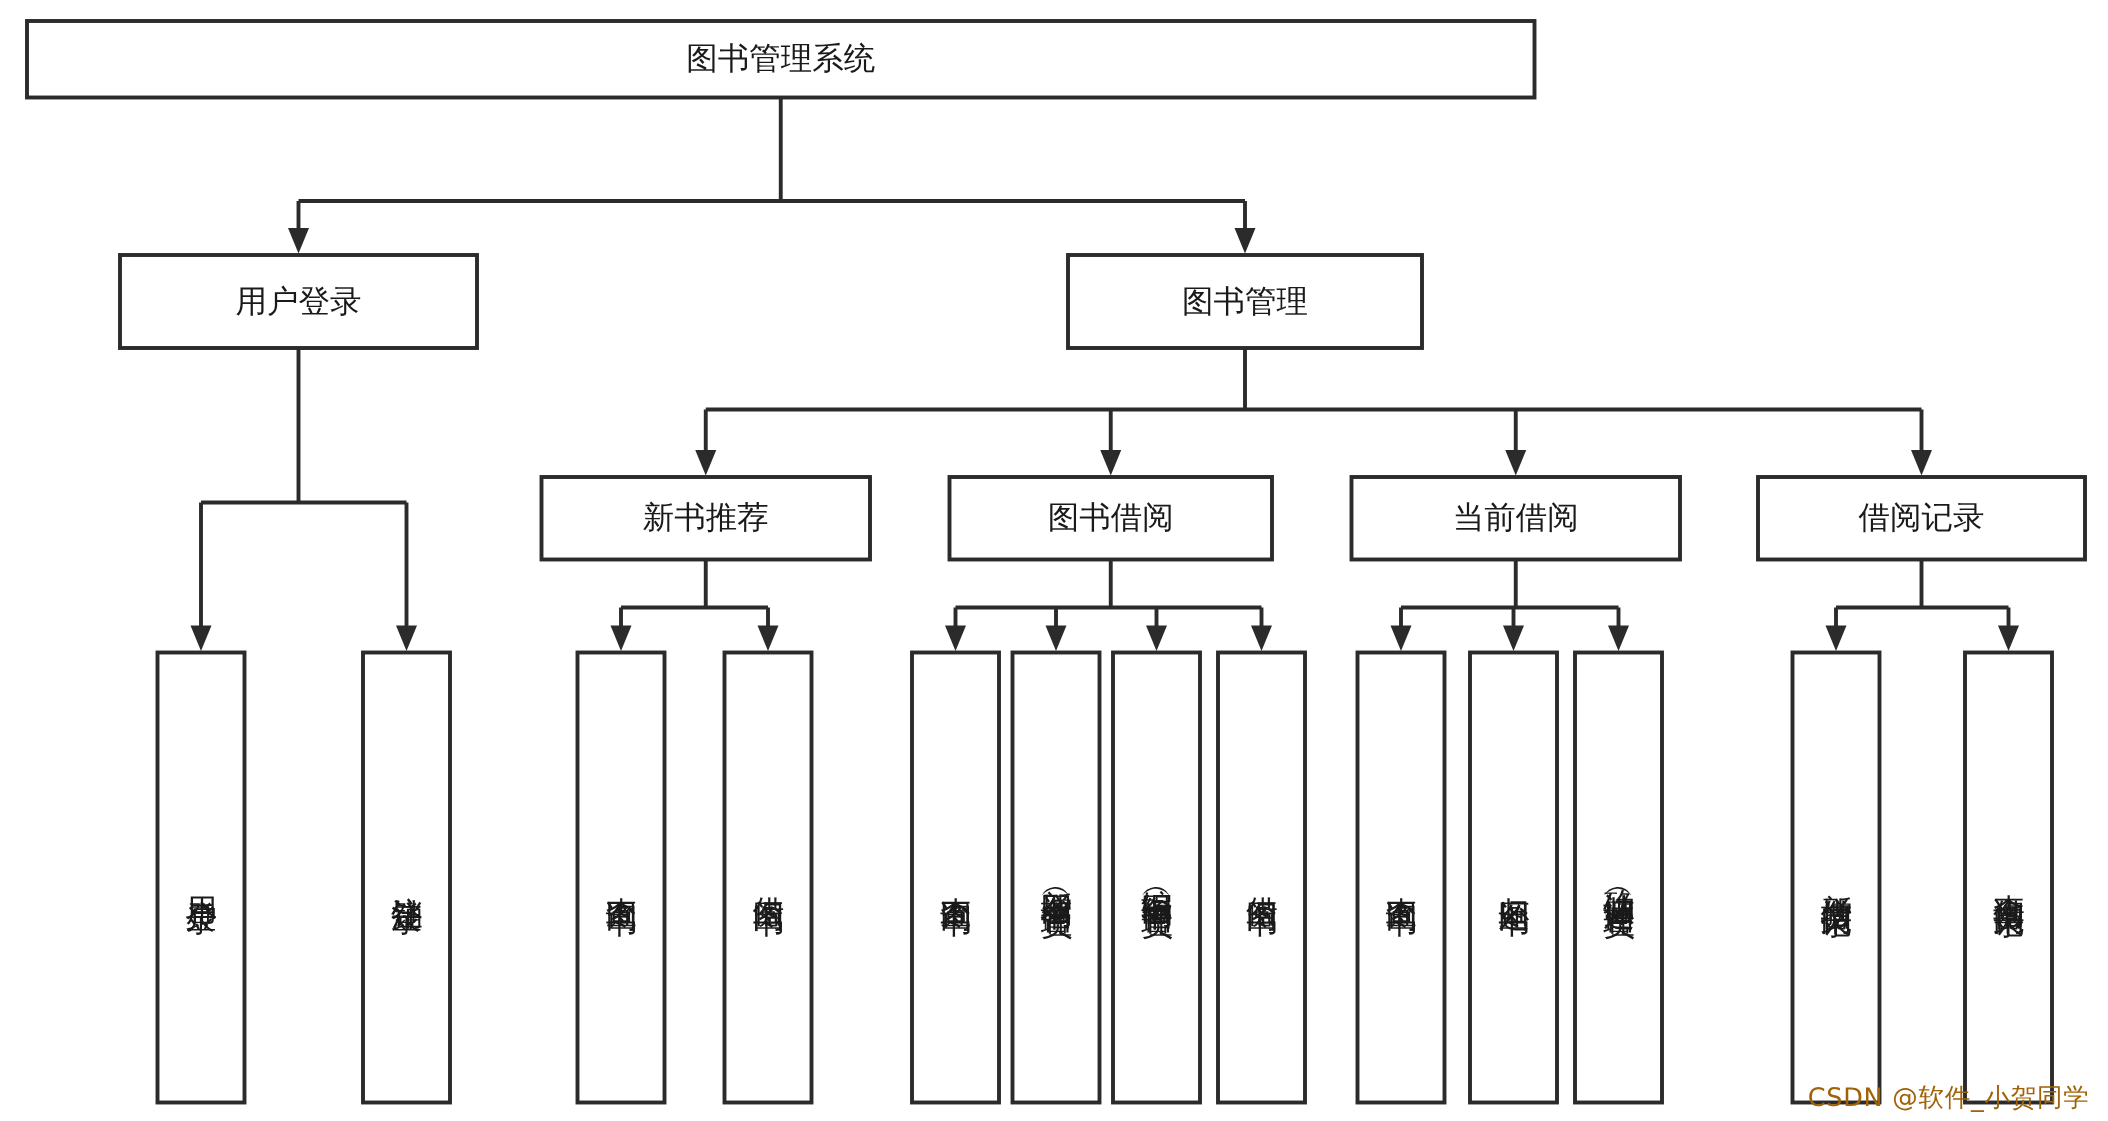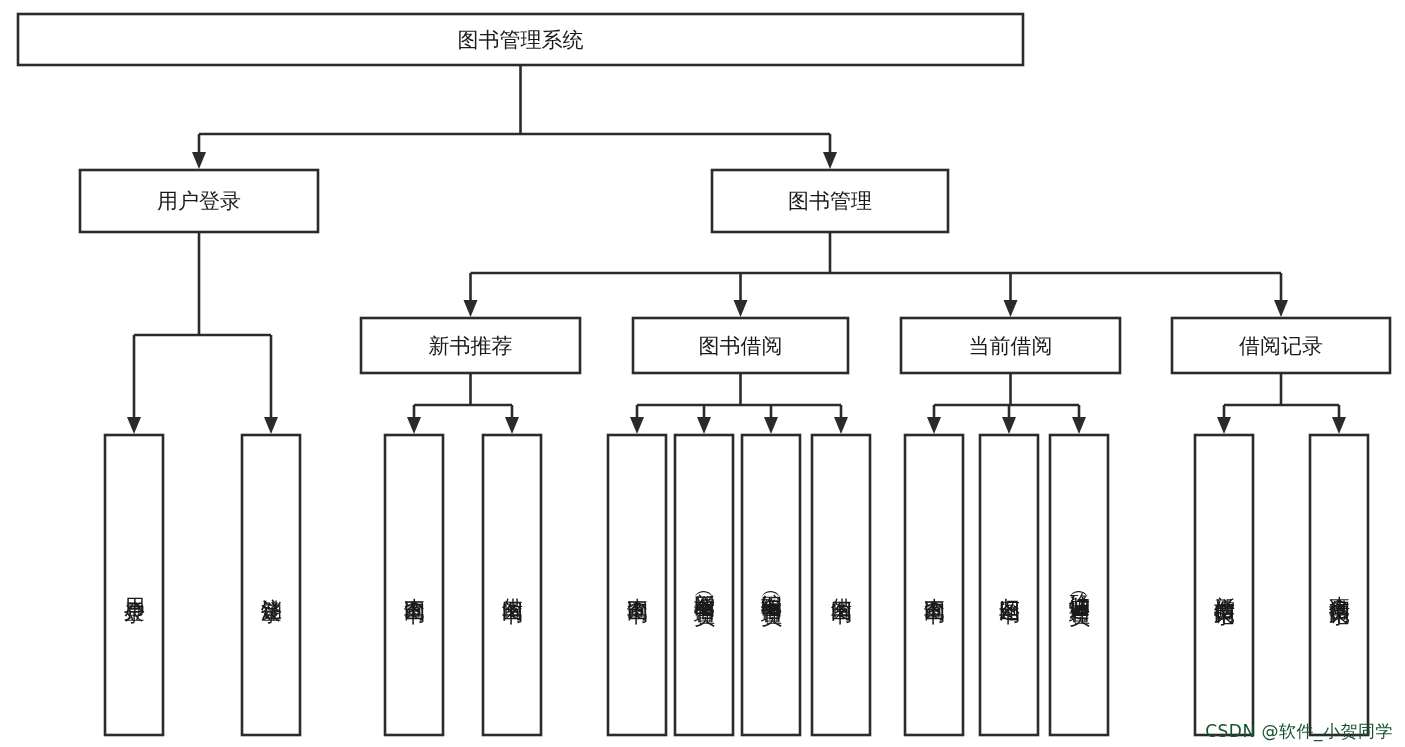--- a/index.html
+++ b/index.html
@@ -63,21 +63,21 @@
     justify-content: center;
     white-space: nowrap;
     pointer-events: none;
   }
   .watermark {
     position: absolute;
     right: 12px;
     bottom: 4px;
     font-family: "DejaVu Sans", "Liberation Sans", sans-serif;
     font-size: 17px;
-    color: #14532d;
+    color: #a16207;
     letter-spacing: 0.5px;
     white-space: nowrap;
     user-select: none;
   }
 </style>
 </head>
 <body>
 
 <div id="diagram-root">
 

